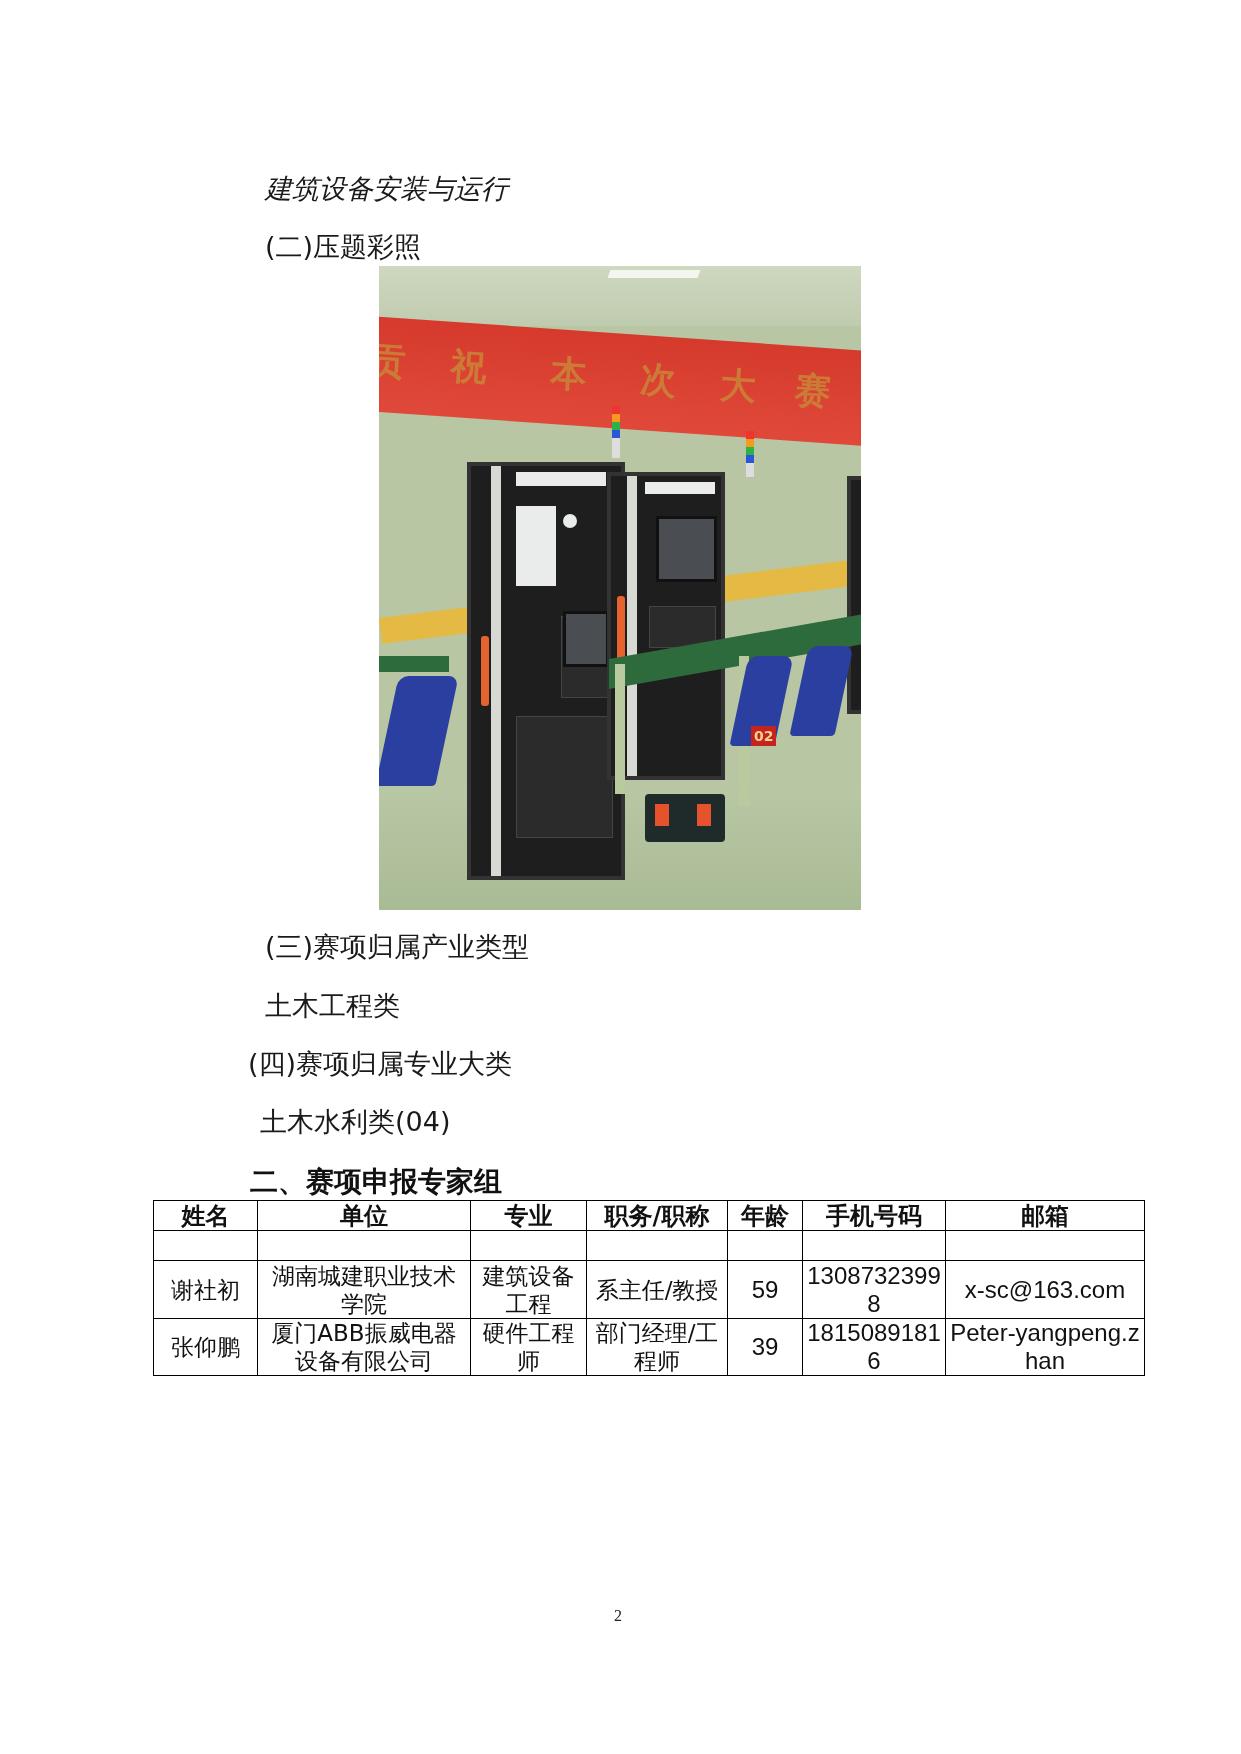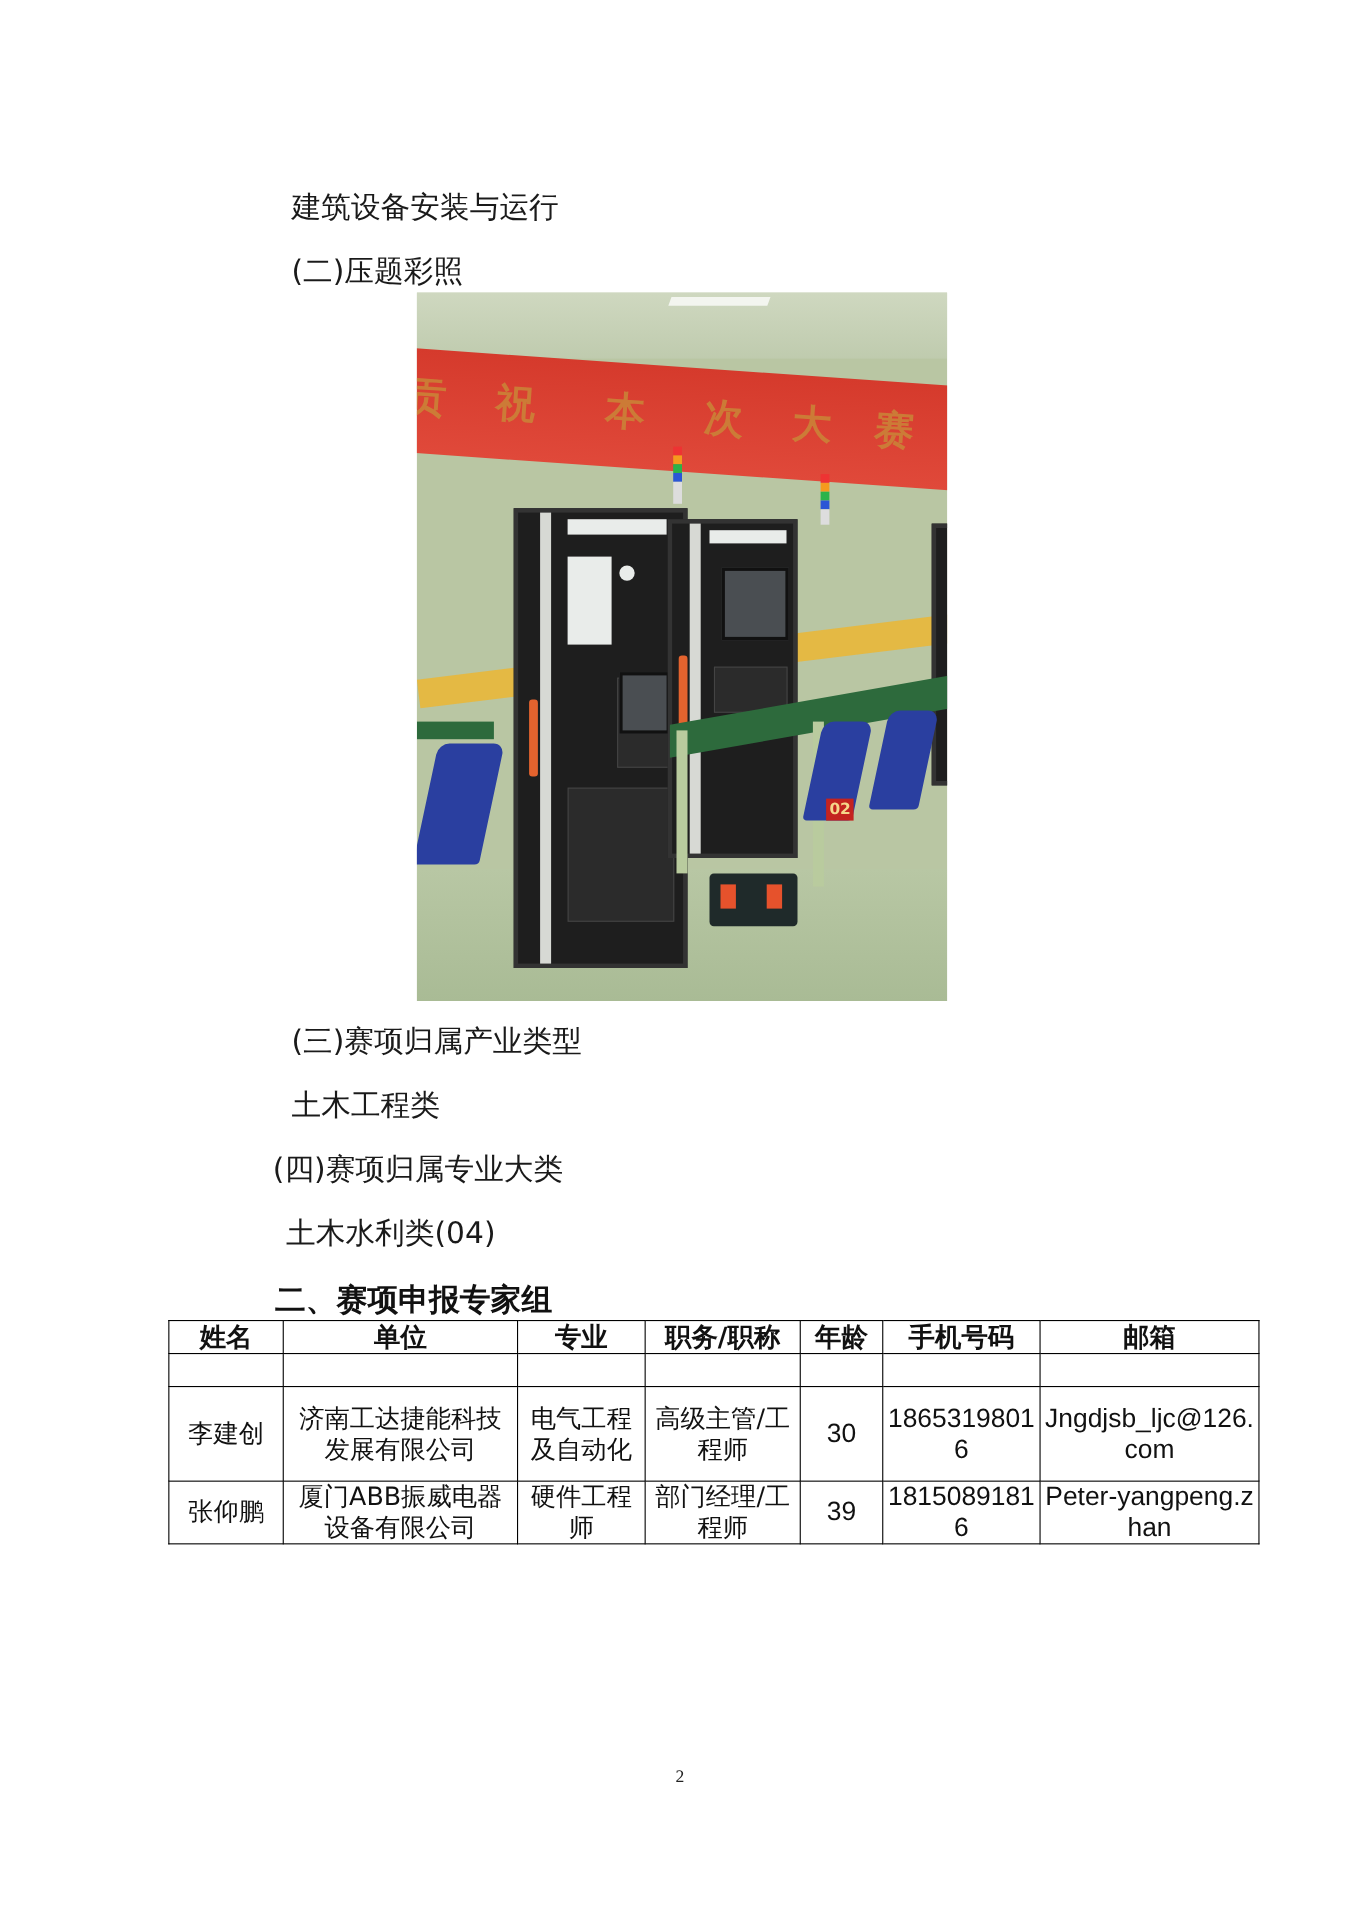--- a/index.html
+++ b/index.html
@@ -34,21 +34,21 @@
   table.experts th, table.experts td { border: 1.5px solid #000; text-align: center; vertical-align: middle;
                                        font-size: 23px; line-height: 28px; padding: 0 3px; color: #111; }
   table.experts th { font-weight: bold; height: 29px; font-size: 24px; }
   table.experts td { font-weight: normal; }
   table.experts td.latin { font-family: "Liberation Sans", sans-serif; font-size: 24px; }
   .page-number { position: absolute; left: 614px; top: 1607px; font-family: "Liberation Serif", serif; font-size: 16px; color: #222; }
 </style>
 </head>
 <body>
 
-<div class="line" style="left:265px; top:171px;">建筑设备安装与运行</div>
+<div class="line" style="left:265px; top:171px;font-style:italic;">建筑设备安装与运行</div>
 <div class="line" style="left:265px; top:229px;">(二)压题彩照</div>
 
 <div class="photo">
   <div class="ceiling"></div>
   <div class="lamp"></div>
   <div class="banner">
     <span style="left:4px">贡</span>
     <span style="left:85px">祝</span>
     <span style="left:185px">本</span>
     <span style="left:275px">次</span>
@@ -137,28 +137,28 @@
   <tbody>
     <tr style="height:30px">
       <td></td>
       <td></td>
       <td></td>
       <td></td>
       <td></td>
       <td></td>
       <td></td>
     </tr>
-    <tr style="height:86px">
-      <td>李建创</td>
-      <td>济南工达捷能科技发展有限公司</td>
-      <td>电气工程及自动化</td>
-      <td>高级主管/工程师</td>
-      <td class="latin">30</td>
-      <td class="latin" style="word-break:break-all">18653198016</td>
-      <td class="latin" style="word-break:break-all">Jngdjsb_ljc@126.com</td>
+    <tr style="height:58px">
+      <td>谢社初</td>
+      <td>湖南城建职业技术学院</td>
+      <td>建筑设备工程</td>
+      <td>系主任/教授</td>
+      <td class="latin">59</td>
+      <td class="latin" style="word-break:break-all">13087323998</td>
+      <td class="latin" style="word-break:break-all">x-sc@163.com</td>
     </tr>
     <tr style="height:57px">
       <td>张仰鹏</td>
       <td>厦门ABB振威电器设备有限公司</td>
       <td>硬件工程师</td>
       <td>部门经理/工程师</td>
       <td class="latin">39</td>
       <td class="latin" style="word-break:break-all">18150891816</td>
       <td class="latin" style="word-break:break-all">Peter-yangpeng.zhan</td>
     </tr>

